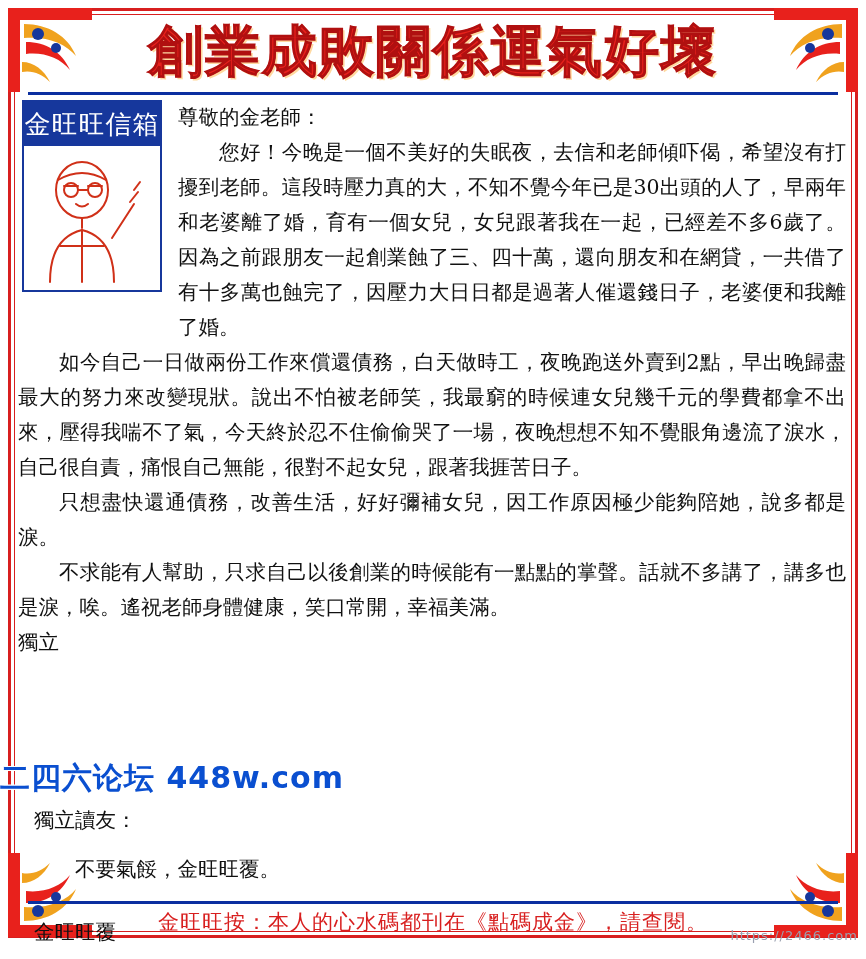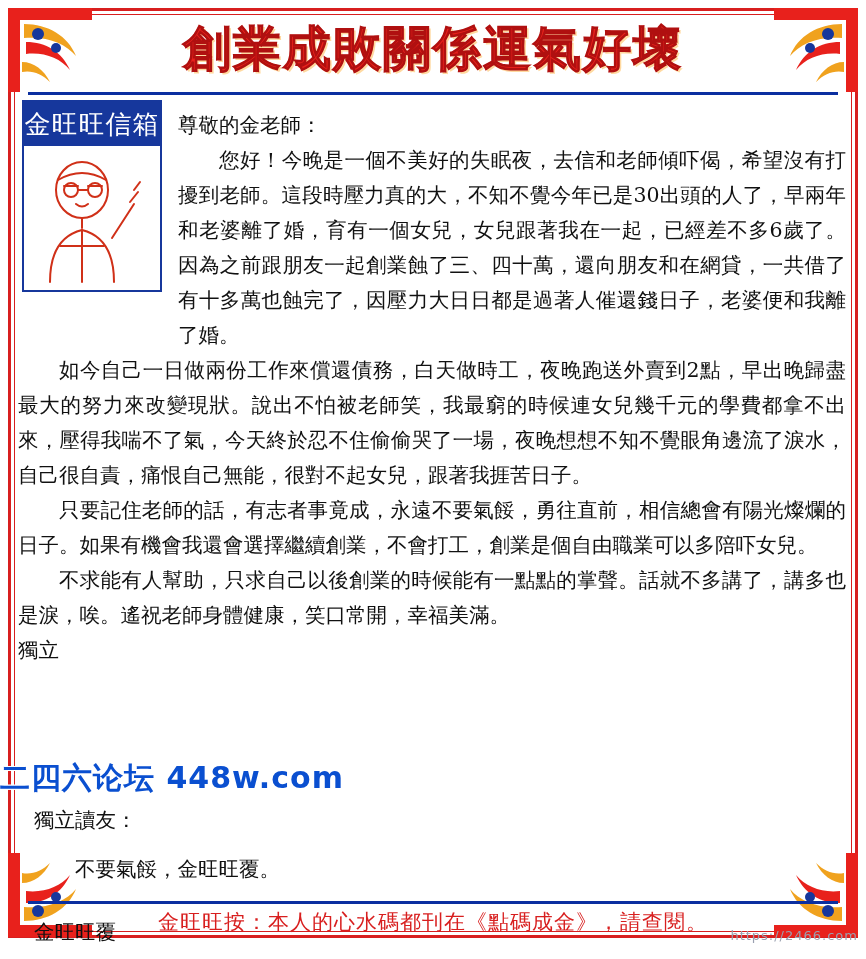--- a/index.html
+++ b/index.html
@@ -52,23 +52,23 @@
   
   .title-row {
     position: absolute;
     left: 0;
     top: 22px;
     width: 866px;
     text-align: center;
   }
   .title {
     display: inline-block;
-    font-family: Liberation Mono, monospace;
+    font-family: Liberation Serif, serif;
     font-weight: bold;
-    font-size: 48px;
+    font-size: 55px;
     line-height: 60px;
     letter-spacing: 2px;
     color: #e8211c;
     -webkit-text-stroke: 1px #b01010;
     text-shadow: 2px 2px 0 #ffd9a0;
   }
   .title-rule {
     position: absolute;
     left: 28px;
     top: 92px;
@@ -109,21 +109,20 @@
   .body-text {
     position: absolute;
     left: 18px;
     top: 100px;
     width: 828px;
     font-family: "DejaVu Serif", serif;
     font-size: 20.5px;
     line-height: 35px;
     color: #111111;
     text-align: justify;
-    margin-top: 8px;
   }
   .body-text p { margin: 0; }
   .p-indent { text-indent: 2em; }
   .wrap-pad { padding-left: 160px; }
   .sign-right { text-align: left; padding-right: 18px; }
 
   
   .reply-block {
     position: absolute;
     left: 18px;
@@ -258,21 +257,21 @@
           <path d="M36 100 h44"></path>
         </g>
       </svg>
     </div>
   </div>
 
   <div class="body-text">
     <p class="wrap-pad">尊敬的金老師：</p>
     <p class="p-indent wrap-pad">您好！今晚是一個不美好的失眠夜，去信和老師傾吓偈，希望沒有打擾到老師。這段時壓力真的大，不知不覺今年已是30出頭的人了，早兩年和老婆離了婚，育有一個女兒，女兒跟著我在一起，已經差不多6歲了。因為之前跟朋友一起創業蝕了三、四十萬，還向朋友和在網貸，一共借了有十多萬也蝕完了，因壓力大日日都是過著人催還錢日子，老婆便和我離了婚。</p>
     <p class="p-indent">如今自己一日做兩份工作來償還債務，白天做時工，夜晚跑送外賣到2點，早出晚歸盡最大的努力來改變現狀。說出不怕被老師笑，我最窮的時候連女兒幾千元的學費都拿不出來，壓得我喘不了氣，今天終於忍不住偷偷哭了一場，夜晚想想不知不覺眼角邊流了淚水，自己很自責，痛恨自己無能，很對不起女兒，跟著我捱苦日子。</p>
-    <p class="p-indent">只要記住老師的話，有志者事竟成，永遠不要氣餒，勇往直前，相信總會有陽光燦爛的日子。如果有機會我還會選擇繼續創業，不會打工，創業是個自由職業可以多陪吓女兒。</p>
+    <p class="p-indent">只想盡快還通債務，改善生活，好好彌補女兒，因工作原因極少能夠陪她，說多都是淚。</p>
     <p class="p-indent">不求能有人幫助，只求自己以後創業的時候能有一點點的掌聲。話就不多講了，講多也是淚，唉。遙祝老師身體健康，笑口常開，幸福美滿。</p>
     <p class="sign-right">獨立</p>
   </div>
 
   <div class="watermark">二四六论坛 448w.com</div>
 
   <div class="reply-block">
     <p>獨立讀友：</p>
     <p class="p-indent">不要氣餒，金旺旺覆。</p>
     <p class="sign-right" style="padding-top:14px;">金旺旺覆</p>

